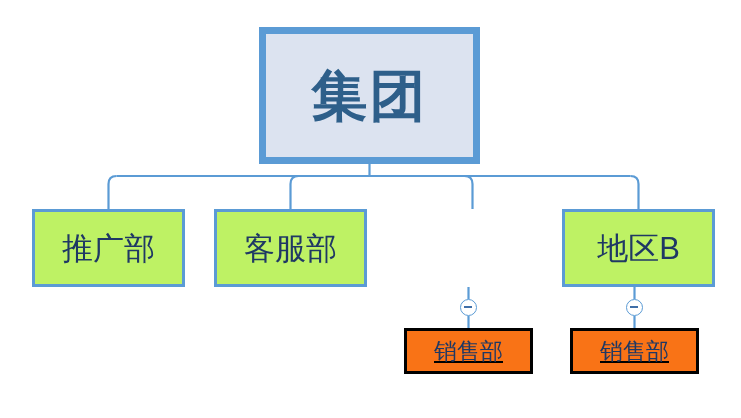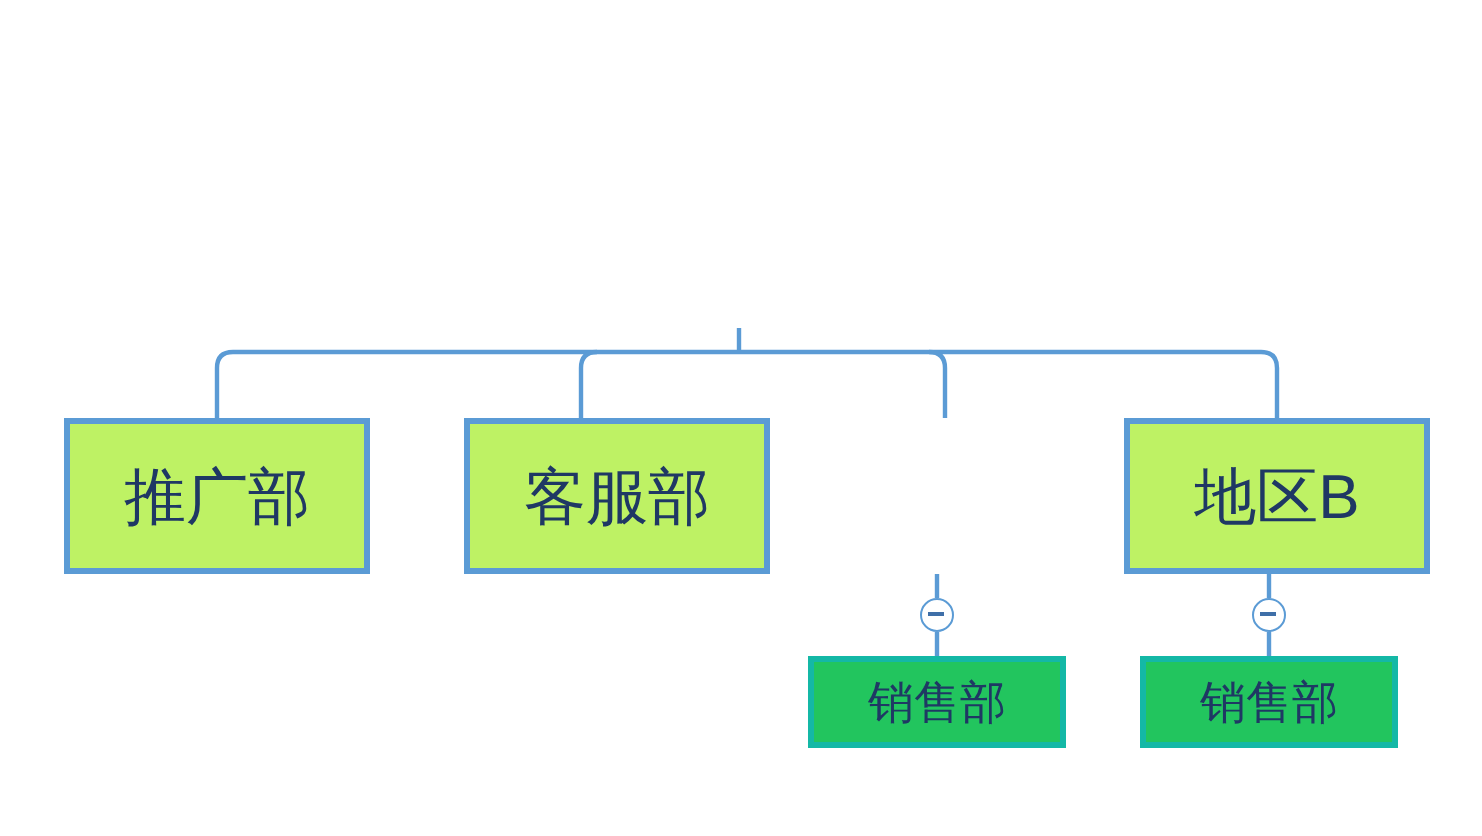--- a/index.html
+++ b/index.html
@@ -74,31 +74,32 @@
     height: 78px;
     border: 3px solid #5B9BD5;
     background: #bef264;
   }
   .node--l2 .node-label {
     font-size: 31px;
     color: #1F3864;
   }
 
   .node--l2.pos-0 { left: 32px; }
-  .node--l2.pos-1 { left: 214px; margin-left: 18px; }
+  .node--l2.pos-1 { left: 214px; }
   .node--l2.pos-2 { left: 396px; }
   .node--l2.pos-3 { left: 562px; }
 
   
   .node--l3 {
     top: 328px;
     width: 129px;
     height: 46px;
-    border: 3px solid #14b8a6;
-    background: #22c55e;
+    border: 3px solid #000000;
+    background: #f97316;
+    text-decoration: underline;
   }
   .node--l3 .node-label {
     font-size: 23px;
     color: #1F3864;
   }
 
   .node--l3.pos-0 { left: 404px; }
   .node--l3.pos-1 { left: 570px; }
 
   
@@ -144,20 +145,23 @@
       <path d="M 472.5 209 L 472.5 184 Q 472.5 176 464.5 176"></path>
       <path d="M 638.5 209 L 638.5 184 Q 638.5 176 630.5 176"></path>
 
       <path d="M 468.5 287 L 468.5 299"></path>
       <path d="M 468.5 316 L 468.5 328"></path>
       <path d="M 634.5 287 L 634.5 299"></path>
       <path d="M 634.5 316 L 634.5 328"></path>
     </g>
   </svg>
 
+  <div class="node node--root">
+    <span class="node-label">集团</span>
+  </div>
 
   <div class="node node--l2 pos-0">
     <span class="node-label">推广部</span>
   </div>
   <div class="node node--l2 pos-1">
     <span class="node-label">客服部</span>
   </div>
   <div class="node node--l2 pos-3">
     <span class="node-label">地区B</span>
   </div>

